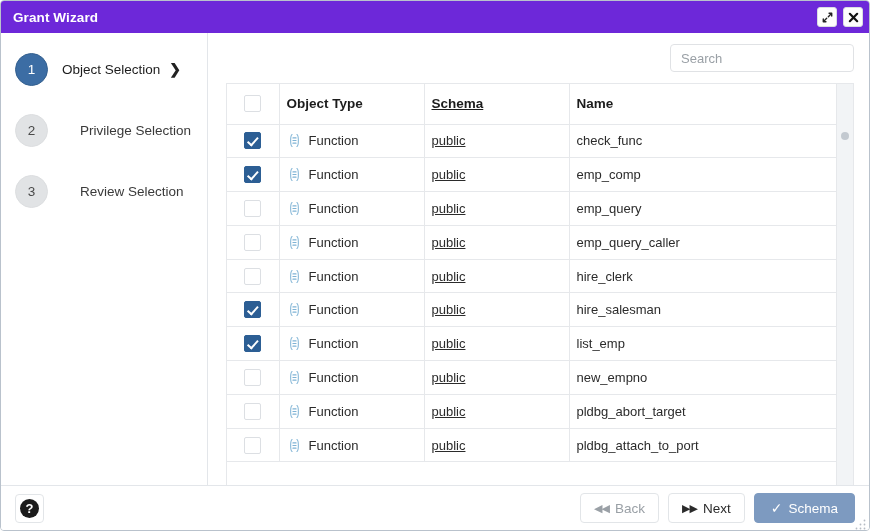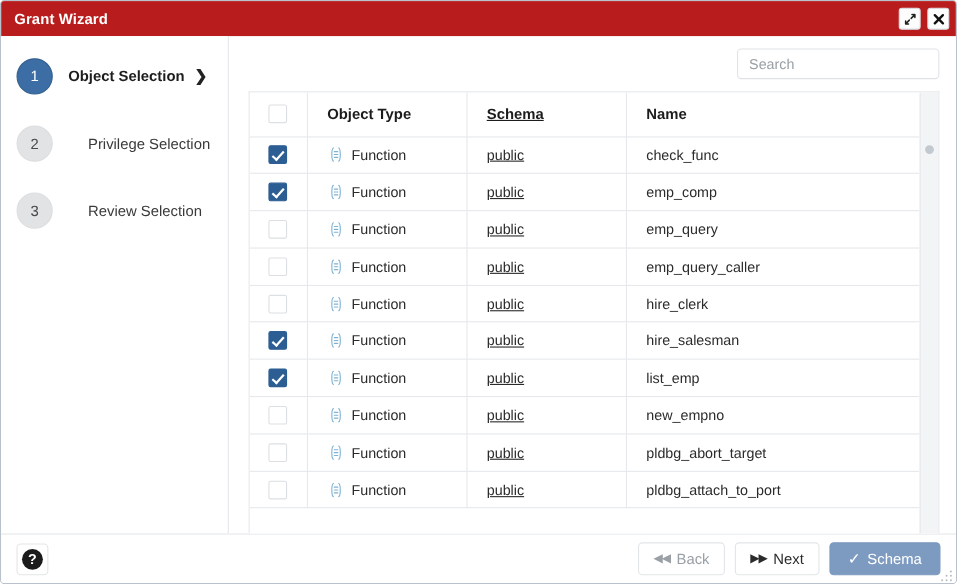--- a/index.html
+++ b/index.html
@@ -25,21 +25,21 @@
     border-radius: 4px;
     overflow: hidden;
     display: flex;
     flex-direction: column;
   }
 
   
   .titlebar {
     height: 32px;
     flex: 0 0 32px;
-    background: #b91c1c;
+    background: #6d28d9;
     display: flex;
     align-items: center;
     padding: 0 6px 0 12px;
     box-sizing: border-box;
   }
   .titlebar-text {
     color: #ffffff;
     font-size: 13.5px;
     font-weight: bold;
     letter-spacing: 0.1px;
@@ -105,21 +105,21 @@
   .step.inactive .step-circle {
     background: #e1e3e5;
     color: #4a4a4a;
     border: 1px solid #dcdee0;
   }
   .step-label {
     margin-left: 14px;
     font-size: 13.5px;
     color: #2f2f2f;
   }
-  .step.active .step-label { font-weight: bold; color: #1d1d1d; }
+  .step.active .step-label { font-weight: normal; color: #1d1d1d; }
   .step.inactive .step-label { font-weight: normal; color: #3a3a3a; margin-left: 32px; }
   .step-chevron {
     margin-left: 9px;
     font-weight: bold;
     font-size: 14px;
     color: #222222;
     line-height: 1;
   }
 
   
@@ -174,21 +174,21 @@
   table.grid {
     width: 100%;
     border-collapse: collapse;
     table-layout: fixed;
     font-size: 13px;
   }
   table.grid th, table.grid td {
     border-right: 1px solid #e6e8eb;
     border-bottom: 1px solid #e6e8eb;
     text-align: left;
-    padding: 0 0 0 18px;
+    padding: 0 0 0 7px;
     box-sizing: border-box;
     vertical-align: middle;
     color: #2b2b2b;
     overflow: hidden;
     white-space: nowrap;
   }
   table.grid th {
     height: 40px;
     font-weight: bold;
     font-size: 13.5px;

